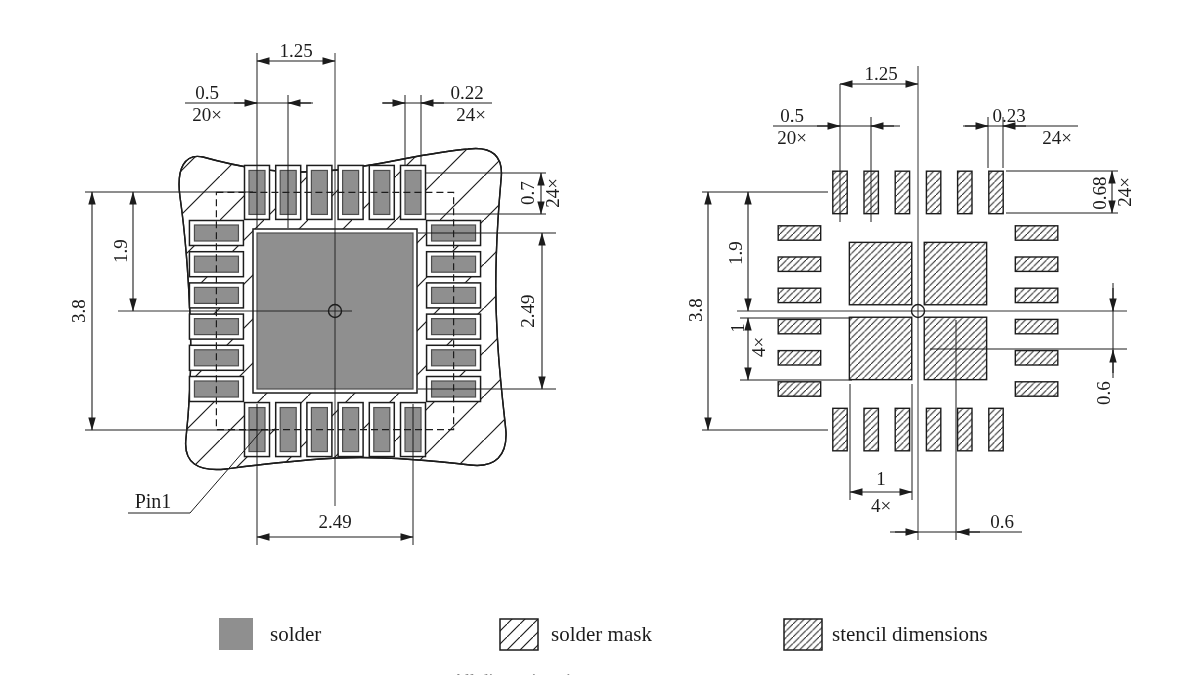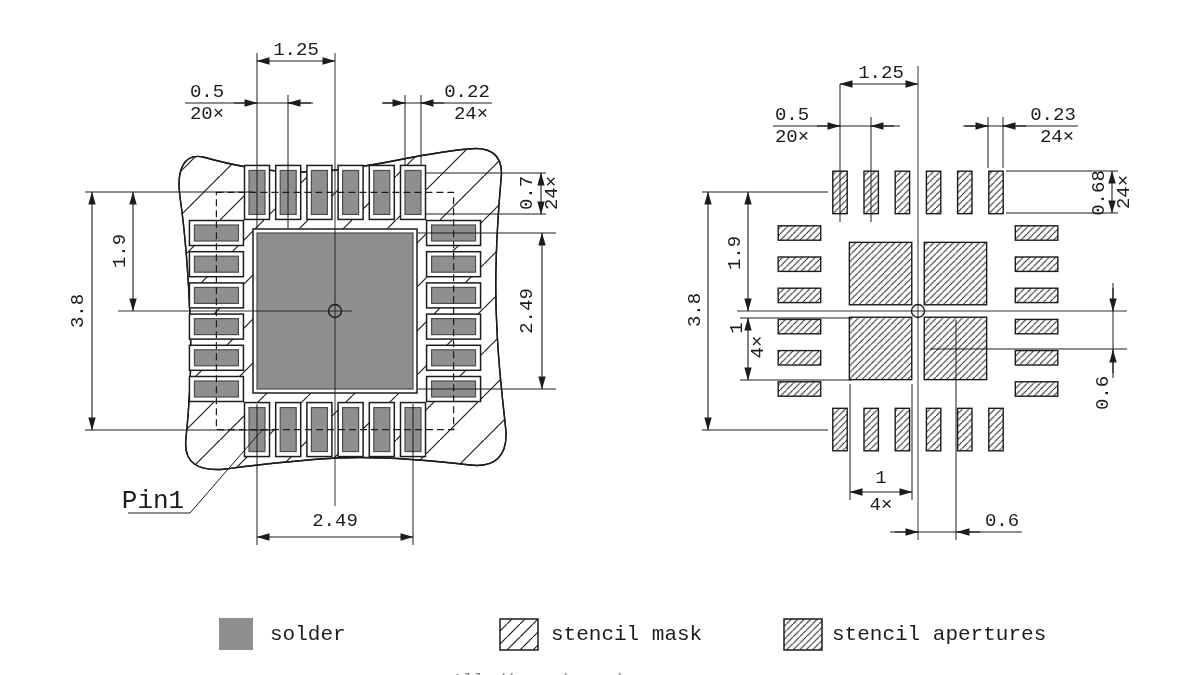--- a/index.html
+++ b/index.html
@@ -1,17 +1,17 @@
 <!DOCTYPE html>
 <html style="--copper: #8f8f8f;"><head>
 <meta charset="utf-8">
 <style>
   html,body{margin:0;padding:0;background:#fff;}
   .stage{position:relative;width:1200px;height:675px;background:#fff;overflow:hidden;
-         font-family:Liberation Mono, monospace;color:#1c1c1c;}
+         font-family:Liberation Serif, serif;color:#1c1c1c;}
   svg.draw{position:absolute;left:0;top:0;}
   .lbl{position:absolute;font-size:19px;line-height:1;white-space:nowrap;color:#1c1c1c;
        transform:translate(-50%,-50%);}
   .rot{transform:translate(-50%,-50%) rotate(-90deg);}
   .lg{position:absolute;font-size:21px;line-height:1;color:#1c1c1c;white-space:nowrap;}
   .cap{position:absolute;font-size:18px;color:#8a8a8a;white-space:nowrap;}
   .xl{stroke:#1c1c1c;stroke-width:1;}
   .axis{stroke:#1c1c1c;stroke-width:0.9;}
   .dim{stroke:#1c1c1c;stroke-width:1.1;marker-start:url(#ah);marker-end:url(#ah);}
   .de{stroke:#1c1c1c;stroke-width:1.1;marker-end:url(#ah);}
@@ -237,37 +237,37 @@
 <span class="lbl" style="left:207px;top:92px">0.5</span>
 <span class="lbl" style="left:207px;top:114px">20×</span>
 <span class="lbl" style="left:467px;top:92px">0.22</span>
 <span class="lbl" style="left:471px;top:114px">24×</span>
 <span class="lbl rot" style="left:527px;top:193px">0.7</span>
 <span class="lbl rot" style="left:552px;top:193px">24×</span>
 <span class="lbl rot" style="left:120px;top:251px">1.9</span>
 <span class="lbl rot" style="left:78px;top:311px">3.8</span>
 <span class="lbl rot" style="left:527px;top:311px">2.49</span>
 <span class="lbl" style="left:335px;top:521px">2.49</span>
-<span class="lbl" style="left:153px;top:501px;font-size:26px">Pin1</span>
+<span class="lbl" style="left:153px;top:501px;font-size:20px">Pin1</span>
 
 <span class="lbl" style="left:881px;top:73px">1.25</span>
 <span class="lbl" style="left:792px;top:115px">0.5</span>
 <span class="lbl" style="left:792px;top:137px">20×</span>
-<span class="lbl" style="left:1053px;top:115px">0.23</span>
+<span class="lbl" style="left:1009px;top:115px">0.23</span>
 <span class="lbl" style="left:1057px;top:137px">24×</span>
 <span class="lbl rot" style="left:1099px;top:193px">0.68</span>
 <span class="lbl rot" style="left:1124px;top:192px">24×</span>
 <span class="lbl rot" style="left:735px;top:253px">1.9</span>
 <span class="lbl rot" style="left:695px;top:310px">3.8</span>
 <span class="lbl rot" style="left:737px;top:328px">1</span>
 <span class="lbl rot" style="left:758px;top:347px">4×</span>
 <span class="lbl" style="left:881px;top:478px">1</span>
 <span class="lbl" style="left:881px;top:505px">4×</span>
 <span class="lbl" style="left:1002px;top:521px">0.6</span>
 <span class="lbl rot" style="left:1103px;top:393px">0.6</span>
 
 <span class="lg" style="left:270px;top:624px">solder</span>
-<span class="lg" style="left:551px;top:624px">stencil mask</span>
-<span class="lg" style="left:832px;top:624px">stencil apertures</span>
+<span class="lg" style="left:551px;top:624px">solder mask</span>
+<span class="lg" style="left:832px;top:624px">stencil dimensions</span>
 
 <span class="cap" style="left:452px;top:671px">All dimensions in mm</span>
 
 </div>
 
 </body></html>

